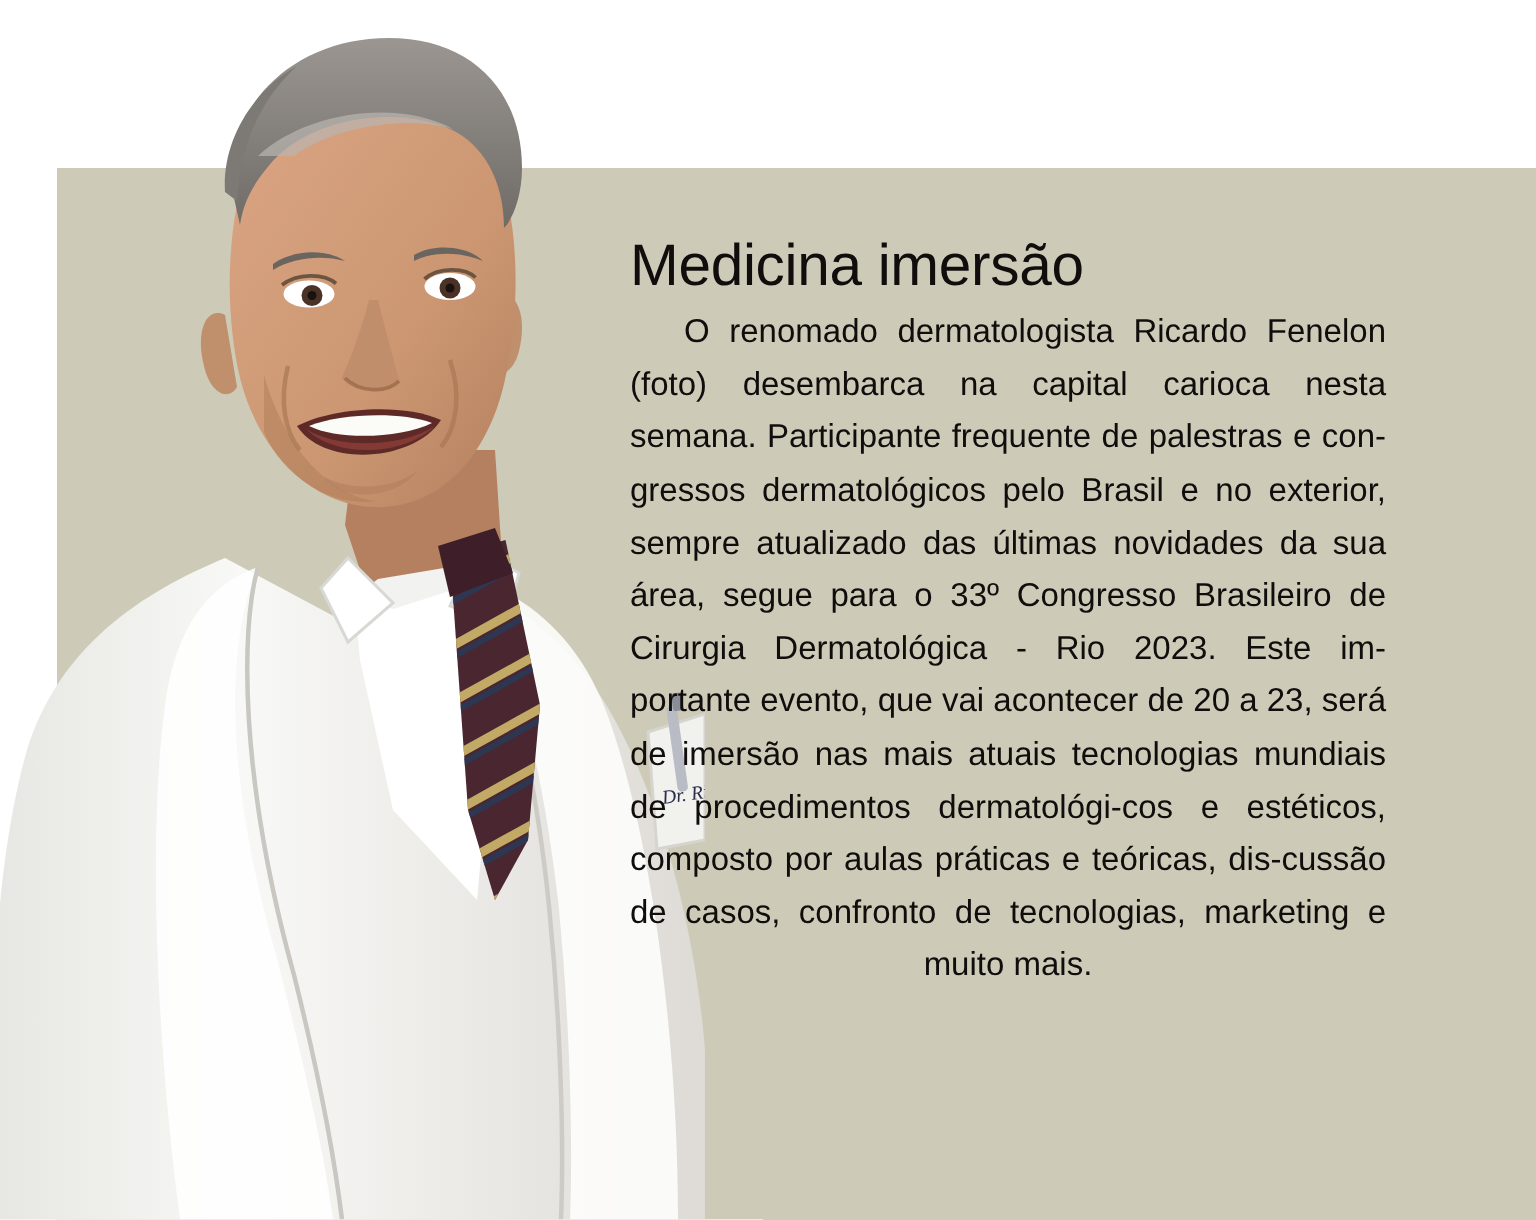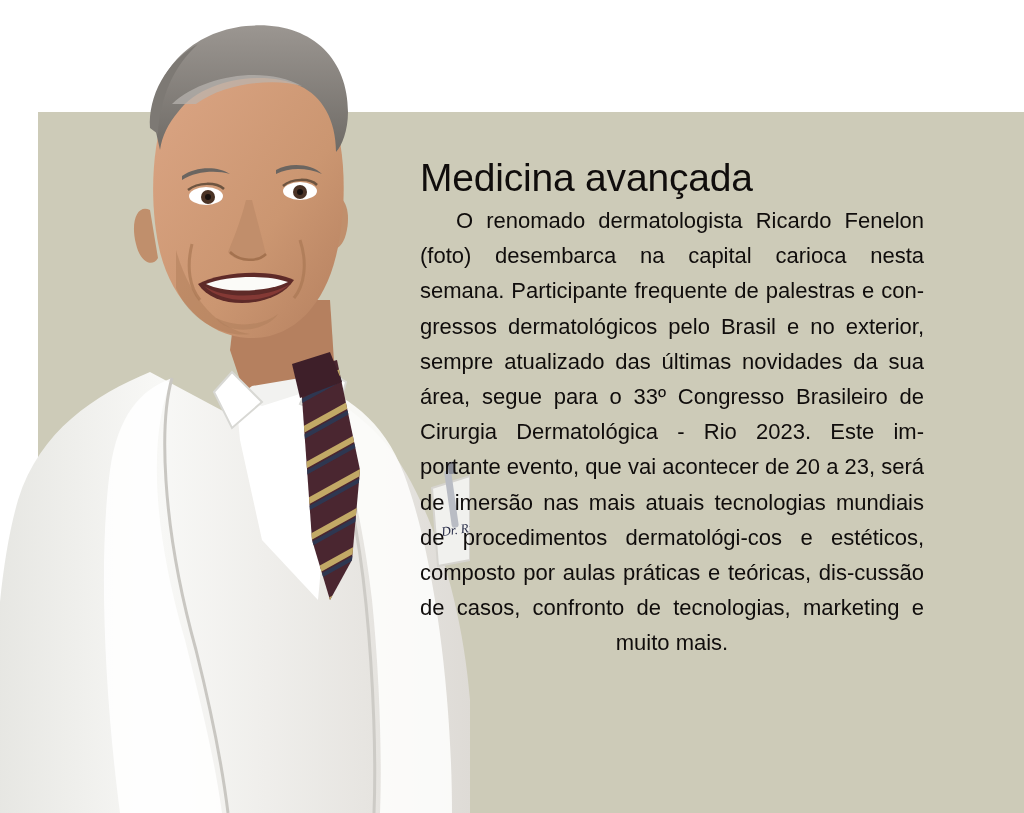--- a/index.html
+++ b/index.html
@@ -206,17 +206,17 @@
       <path d="M204 286 C 226 300, 268 298, 290 284 C 270 304, 224 306, 204 286 Z" fill="#8d3d38" opacity="0.8"></path>
 
       <path d="M192 244 C 186 268, 190 288, 200 300" fill="none" stroke="#a97754" stroke-width="3" opacity="0.7"></path>
       <path d="M300 240 C 308 264, 304 286, 294 298" fill="none" stroke="#a97754" stroke-width="3" opacity="0.7"></path>
 
       <path d="M216 318 C 236 328, 262 326, 278 314 C 266 332, 228 336, 216 318 Z" fill="#b0805e" opacity="0.6"></path>
     </svg>
   </div>
 
   <div id="article">
-    <h1 id="headline">Medicina avançada</h1>
+    <h1 id="headline">Medicina imersão</h1>
     <p id="body-text">O renomado dermatologista Ricardo Fenelon (foto) desembarca na capital carioca nesta semana. Participante frequente de palestras e con-gressos dermatológicos pelo Brasil e no exterior, sempre atualizado das últimas novidades da sua área, segue para o 33º Congresso Brasileiro de Cirurgia Dermatológica - Rio 2023. Este im-portante evento, que vai acontecer de 20 a 23, será de imersão nas mais atuais tecnologias mundiais de procedimentos dermatológi-cos e estéticos, composto por aulas práticas e teóricas, dis-cussão de casos, confronto de tecnologias, marketing e muito mais.</p>
   </div>
 
 </div>
 
 </body></html>

